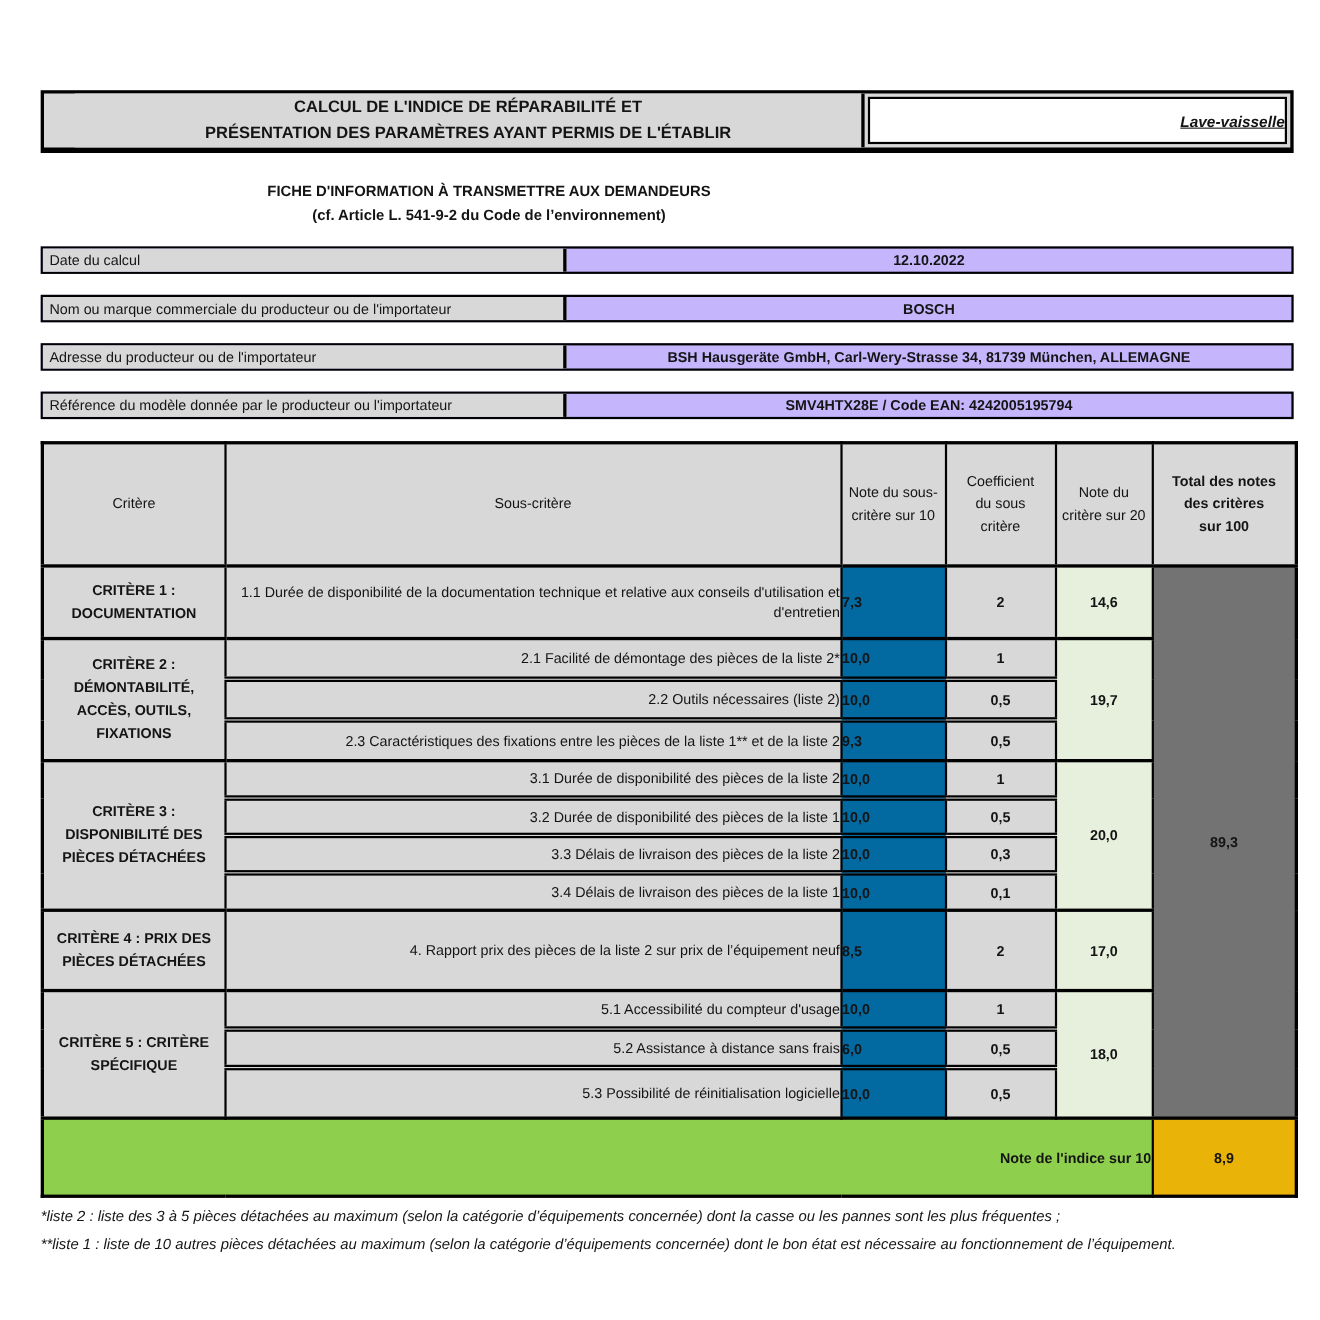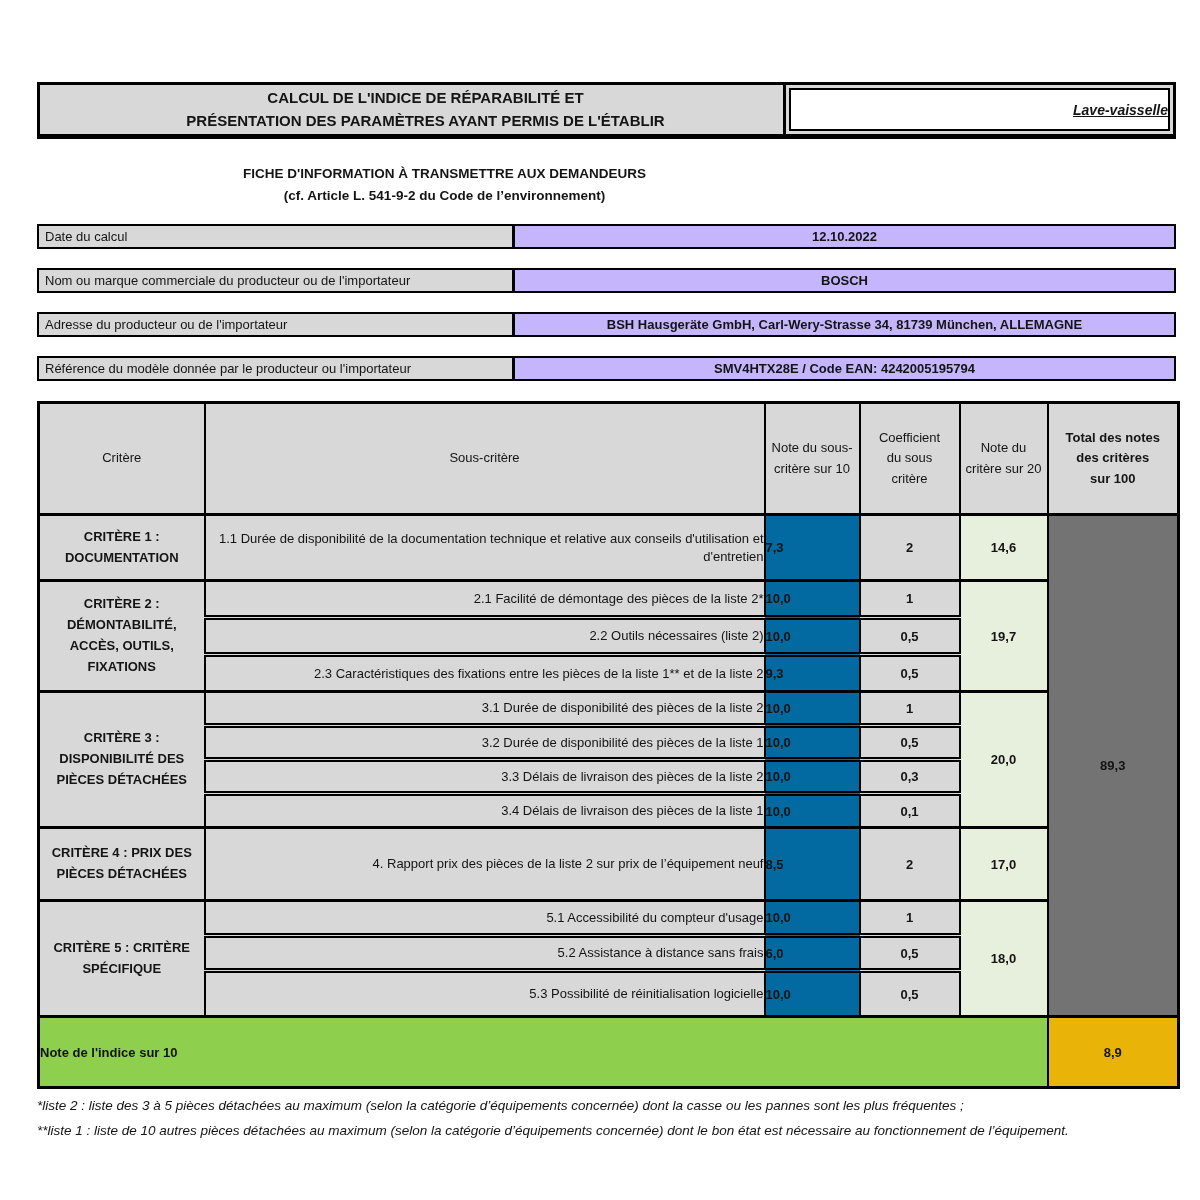--- a/index.html
+++ b/index.html
@@ -106,21 +106,21 @@
     line-height: 1.35;
   }
   td.n10  { background: #0369a1; font-weight: bold; text-align: left; }
   td.coef { background: #d8d8d8; font-weight: bold; text-align: center; }
   td.n20  { background: #e7efdd; font-weight: bold; text-align: center; }
   td.tot  { background: #737373; font-weight: bold; text-align: center; font-size: 13.5px; }
   tr.subrow td { border-top: 5px double #000; }
   tr.groupstart td { border-top: 3px solid #000; }
   td.index-label {
     background: #8ecf4d;
-    font-weight: bold; font-size: 21px;
+    text-align: right; font-weight: bold; font-size: 21px;
     padding-right: 24px;
   }
   td.index-value {
     background: #eab308;
     text-align: center; font-weight: bold; font-size: 21px;
   }
 
   
   .footnotes { margin-top: 9px; font-style: italic; font-size: 13.5px; }
   .footnotes .fn { margin-bottom: 10px; }

